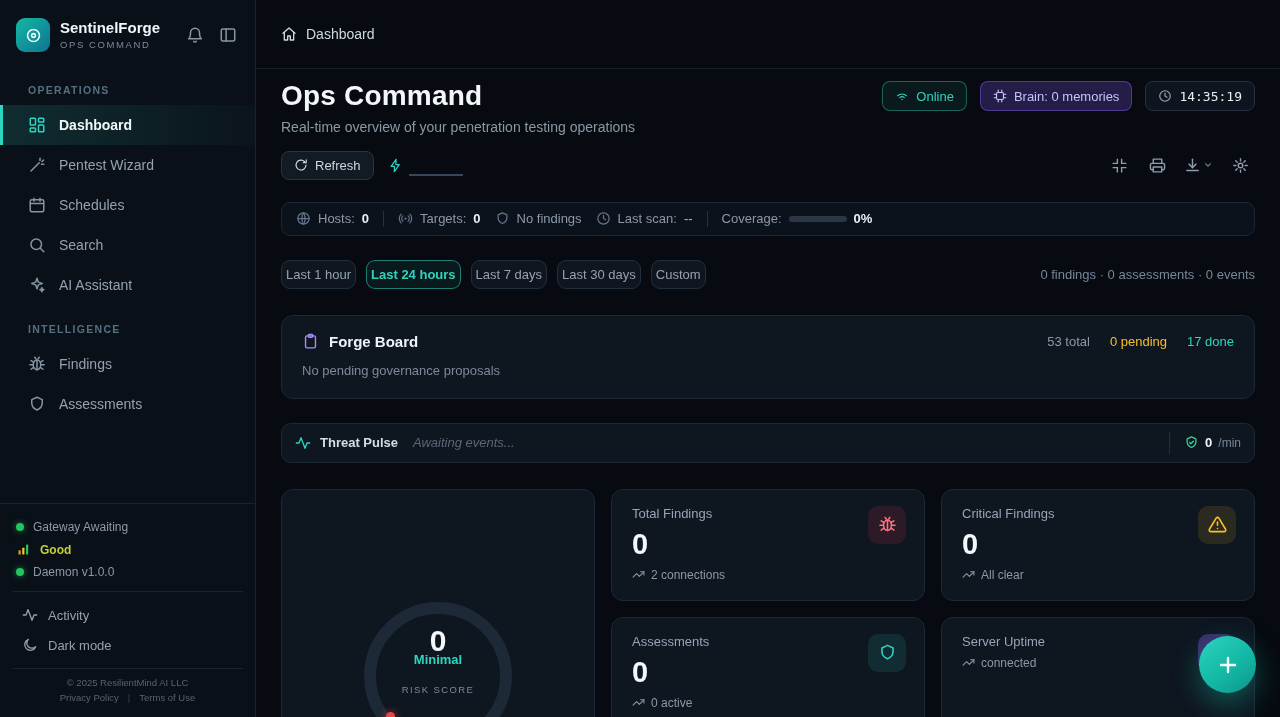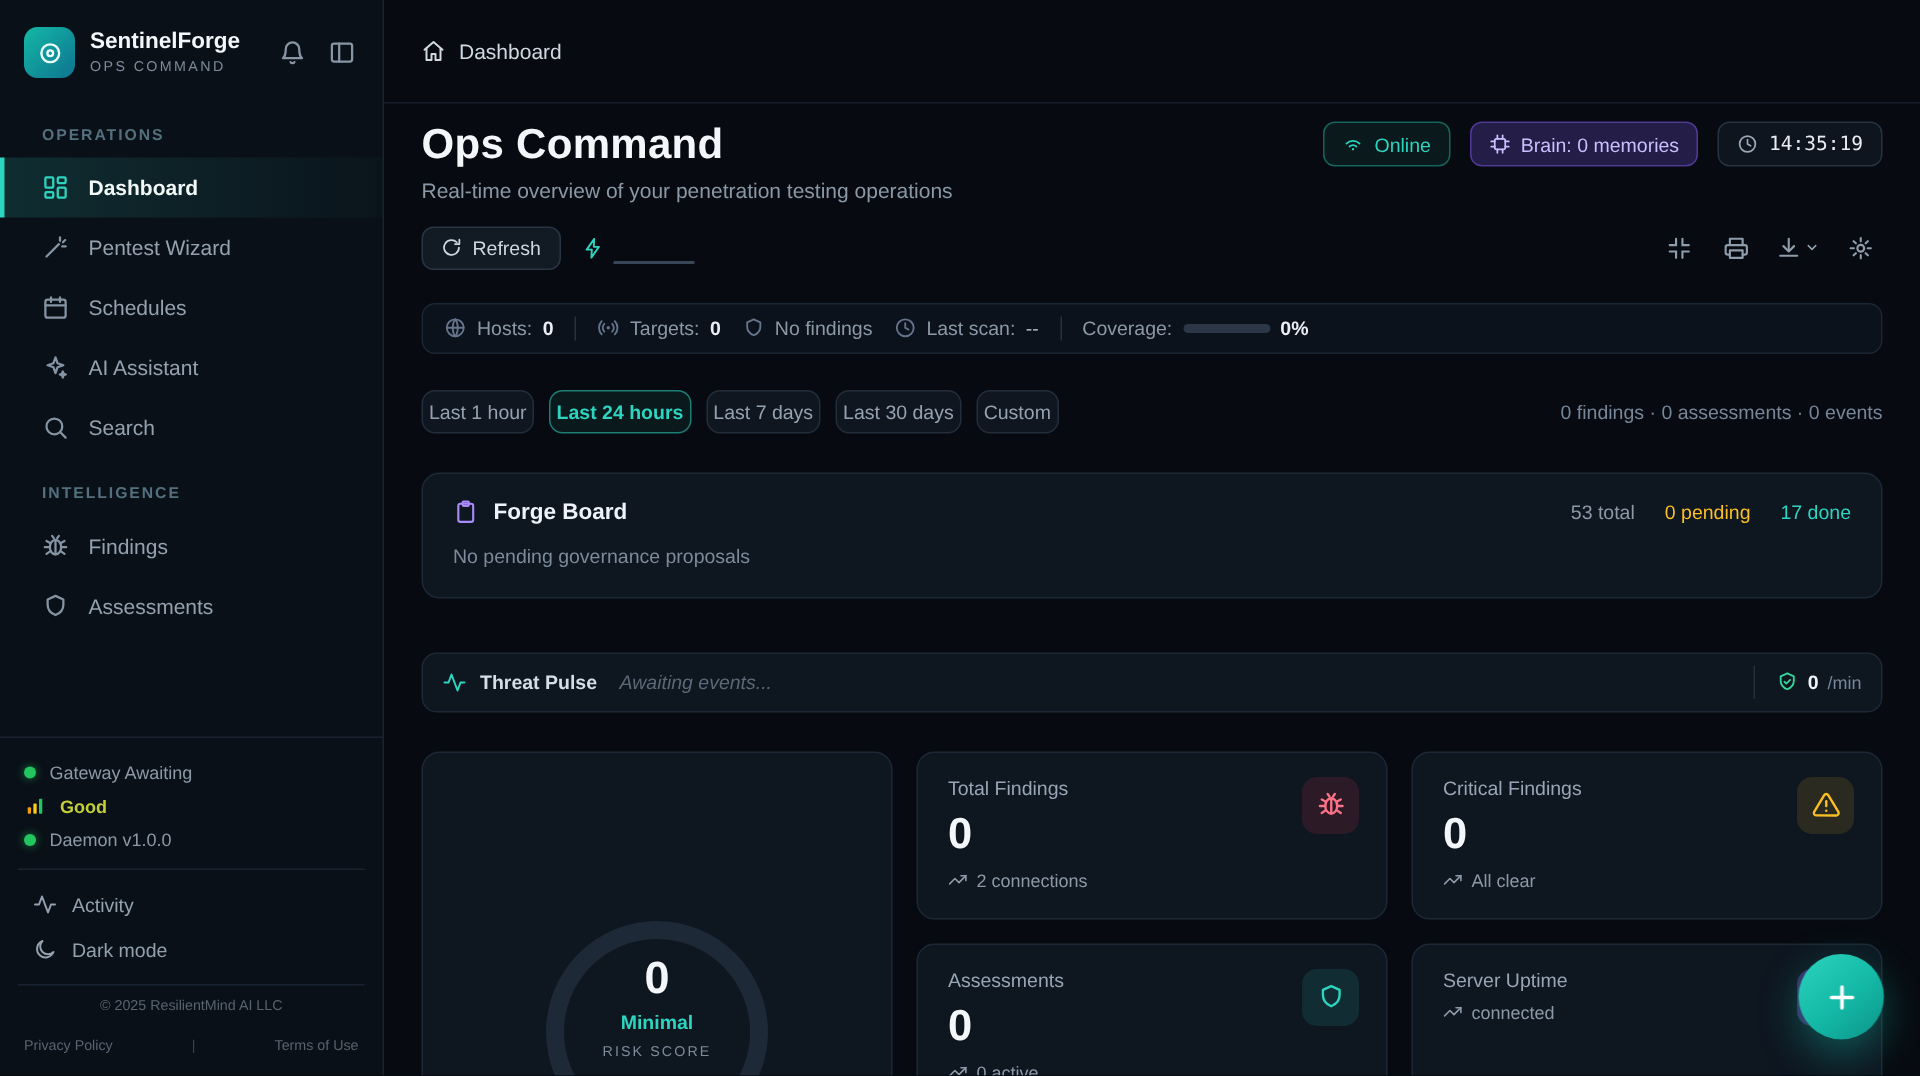--- a/index.html
+++ b/index.html
@@ -22,21 +22,21 @@
   .nav-ic { color:#8494a3; flex:none; }
   .nav-item.active { background:linear-gradient(90deg,rgba(45,212,191,.15),rgba(45,212,191,.02)); border-left-color:#2dd4bf; color:#f1f8f6; font-weight:600; }
   .nav-item.active .nav-ic { color:#2dd4bf; }
   .side-bottom { margin-top:auto; padding:12px 16px 14px; border-top:1px solid #182230; }
   .status-row { display:flex; align-items:center; gap:9px; font-size:12px; color:#8b99a7; padding:4px 0; }
   .dot { width:8px; height:8px; border-radius:50%; background:#22c55e; flex:none; box-shadow:0 0 6px rgba(34,197,94,.6); }
   .health-text { color:#c4cf3a; font-weight:700; font-size:12px; }
   .side-div { height:1px; background:#182230; margin:8px -4px; }
   .side-action { display:flex; align-items:center; gap:10px; font-size:13px; color:#93a1af; padding:7px 6px; cursor:pointer; background:none; border:none; width:100%; text-align:left; border-radius:6px; }
   .copyright { text-align:center; font-size:9.5px; color:#57636f; margin-top:8px; }
-  .legal { display:flex; justify-content:space-between; gap:9px; font-size:9.5px; color:#57636f; margin-top:16px; }
+  .legal { display:flex; justify-content:center; gap:9px; font-size:9.5px; color:#57636f; margin-top:4px; }
   .legal a { color:#57636f; text-decoration:none; cursor:pointer; }
   .legal-sep { color:#39434f; }
 
   
   .main { flex:1; height:717px; position:relative; background:#070b11; overflow:hidden; }
   .topbar { height:69px; display:flex; align-items:center; padding:0 25px; border-bottom:1px solid #151e29; color:#cfd9e2; gap:9px; font-size:14px; font-weight:500; }
   .content { padding:0 25px; }
   .title-row { display:flex; align-items:center; justify-content:space-between; margin-top:12px; }
   .page-title { font-size:28px; font-weight:700; color:#f3f7fa; letter-spacing:.2px; line-height:1.1; }
   .badges { display:flex; gap:13px; align-items:center; }
@@ -70,35 +70,35 @@
   .forge-card { margin-top:26px; background:#0e1620; border:1px solid #1d2836; border-radius:12px; padding:17px 20px 20px; }
   .forge-head { display:flex; align-items:center; gap:10px; }
   .forge-title { font-size:15px; font-weight:700; color:#edf3f8; }
   .forge-stats { margin-left:auto; display:flex; gap:20px; font-size:13px; align-items:center; }
   .forge-total { color:#8b99a7; }
   .forge-pending { color:#fbbf24; }
   .forge-done { color:#2dd4bf; }
   .forge-msg { margin-top:13px; font-size:13px; color:#7c8a99; }
   .clip-ic { color:#a78bfa; }
 
-  .pulse-bar { margin-top:36px; height:40px; background:#0e1620; border:1px solid #1d2836; border-radius:10px; display:flex; align-items:center; padding:0 13px; }
+  .pulse-bar { margin-top:24px; height:40px; background:#0e1620; border:1px solid #1d2836; border-radius:10px; display:flex; align-items:center; padding:0 13px; }
   .pulse-ic { color:#2dd4bf; }
   .pulse-title { font-size:13px; font-weight:600; color:#d5dee6; margin-left:9px; }
   .pulse-placeholder { font-size:13px; font-style:italic; color:#5b6876; margin-left:15px; }
   .pulse-right { margin-left:auto; display:flex; align-items:center; gap:6px; border-left:1px solid #242f3e; padding-left:14px; height:22px; }
   .pulse-shield { color:#34d399; }
   .pulse-rate { color:#f0f5f9; font-weight:700; font-size:13px; }
   .pulse-unit { color:#76879a; font-size:12px; }
 
   .grid { margin-top:26px; display:grid; grid-template-columns:1fr 1fr 1fr; grid-template-rows:112px 112px; gap:16px; }
   .panel { background:#0e1620; border:1px solid #1d2836; border-radius:12px; }
   .gauge-card { grid-row:span 2; position:relative; }
   .gauge-wrap { position:absolute; left:50%; top:106px; transform:translateX(-50%); width:160px; height:160px; }
   .gauge-value { position:absolute; width:100%; text-align:center; top:28px; font-size:30px; font-weight:700; color:#f3f7fa; }
-  .gauge-level { position:absolute; width:100%; text-align:center; top:66px; font-size:13px; color:#2dd4bf; font-weight:600; }
+  .gauge-level { position:absolute; width:100%; text-align:center; top:56px; font-size:13px; color:#2dd4bf; font-weight:600; }
   .gauge-caption { position:absolute; width:100%; text-align:center; top:88px; font-size:9.5px; letter-spacing:1.4px; color:#7c8a99; }
   .gauge-dot { position:absolute; left:28px; top:116px; width:9px; height:9px; border-radius:50%; background:#ef4444; box-shadow:0 0 8px rgba(239,68,68,.7); }
 
   .card { padding:16px 20px; position:relative; }
   .card-title { font-size:13px; color:#97a5b4; }
   .card-value { margin-top:7px; font-size:29px; font-weight:700; color:#f3f7fa; }
   .card-meta { margin-top:7px; display:flex; align-items:center; gap:6px; font-size:12px; color:#8b99a7; }
   .card-ic { position:absolute; top:16px; right:18px; width:38px; height:38px; border-radius:10px; display:flex; align-items:center; justify-content:center; }
   .ic-bug    { background:rgba(244,63,94,.13);  color:#fb7185; }
   .ic-warn   { background:rgba(251,191,36,.12); color:#fbbf24; }
@@ -169,35 +169,35 @@
       <span class="nav-ic">
           <svg width="18" height="18" viewBox="0 0 24 24" fill="none" stroke="currentColor" stroke-width="2" stroke-linecap="round">
             <rect x="3" y="5" width="18" height="16" rx="2"></rect>
             <path d="M8 3v4M16 3v4M3 10h18"></path>
           </svg>
         </span>
       <span>Schedules</span>
     </a>
     <a class="nav-item">
       <span class="nav-ic">
+          <svg width="18" height="18" viewBox="0 0 24 24" fill="none" stroke="currentColor" stroke-width="2" stroke-linecap="round">
+            <circle cx="11" cy="11" r="7"></circle>
+            <path d="M21 21l-4.3-4.3"></path>
+          </svg>
+        </span>
+      <span>Search</span>
+    </a>
+    <a class="nav-item">
+      <span class="nav-ic">
           <svg width="18" height="18" viewBox="0 0 24 24" fill="none" stroke="currentColor" stroke-width="2" stroke-linejoin="round">
             <path d="M12 3l1.8 5.2L19 10l-5.2 1.8L12 17l-1.8-5.2L5 10l5.2-1.8z"></path>
             <path d="M18.5 15.5l.7 2 2 .7-2 .7-.7 2-.7-2-2-.7 2-.7z"></path>
           </svg>
         </span>
       <span>AI Assistant</span>
-    </a>
-    <a class="nav-item">
-      <span class="nav-ic">
-          <svg width="18" height="18" viewBox="0 0 24 24" fill="none" stroke="currentColor" stroke-width="2" stroke-linecap="round">
-            <circle cx="11" cy="11" r="7"></circle>
-            <path d="M21 21l-4.3-4.3"></path>
-          </svg>
-        </span>
-      <span>Search</span>
     </a>
 
     <div class="section-label">INTELLIGENCE</div>
 
     <a class="nav-item">
       <span class="nav-ic">
           <svg width="18" height="18" viewBox="0 0 24 24" fill="none" stroke="currentColor" stroke-width="2" stroke-linecap="round">
             <path d="M9 3l1.5 2M15 3l-1.5 2"></path>
             <ellipse cx="12" cy="13" rx="5" ry="6.5"></ellipse>
             <path d="M12 6.5v13M2.5 13H7M17 13h4.5M4 7.5l3.5 2M20 7.5l-3.5 2M4 19l3.5-2.5M20 19l-3.5-2.5"></path>

